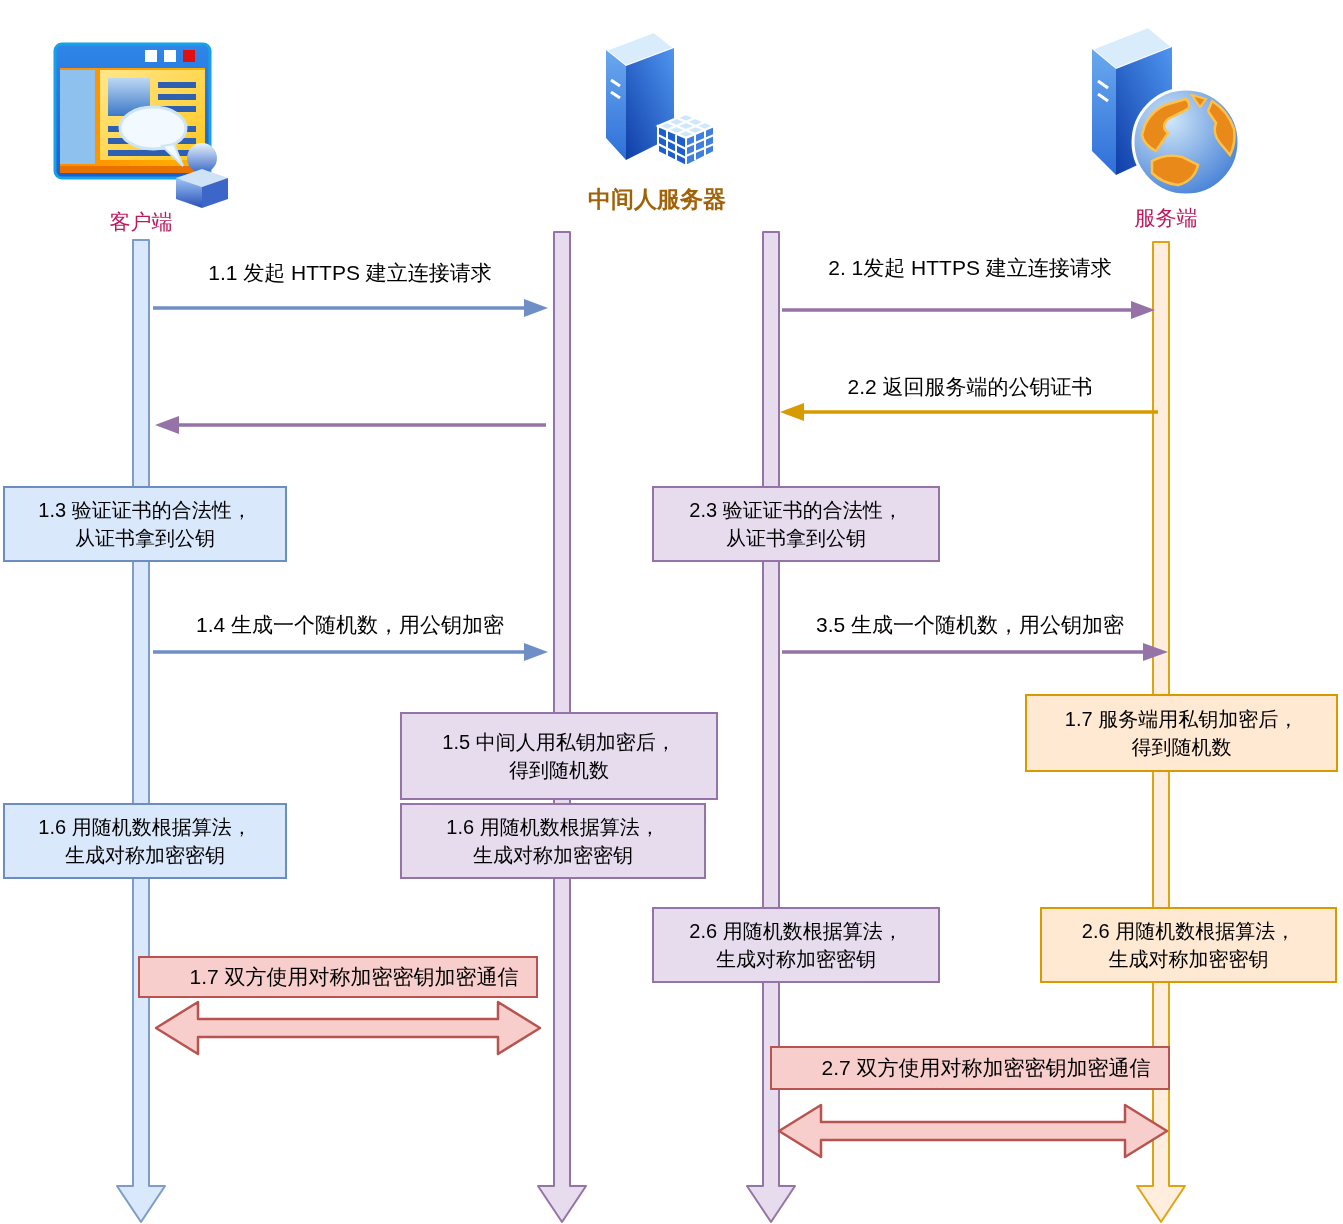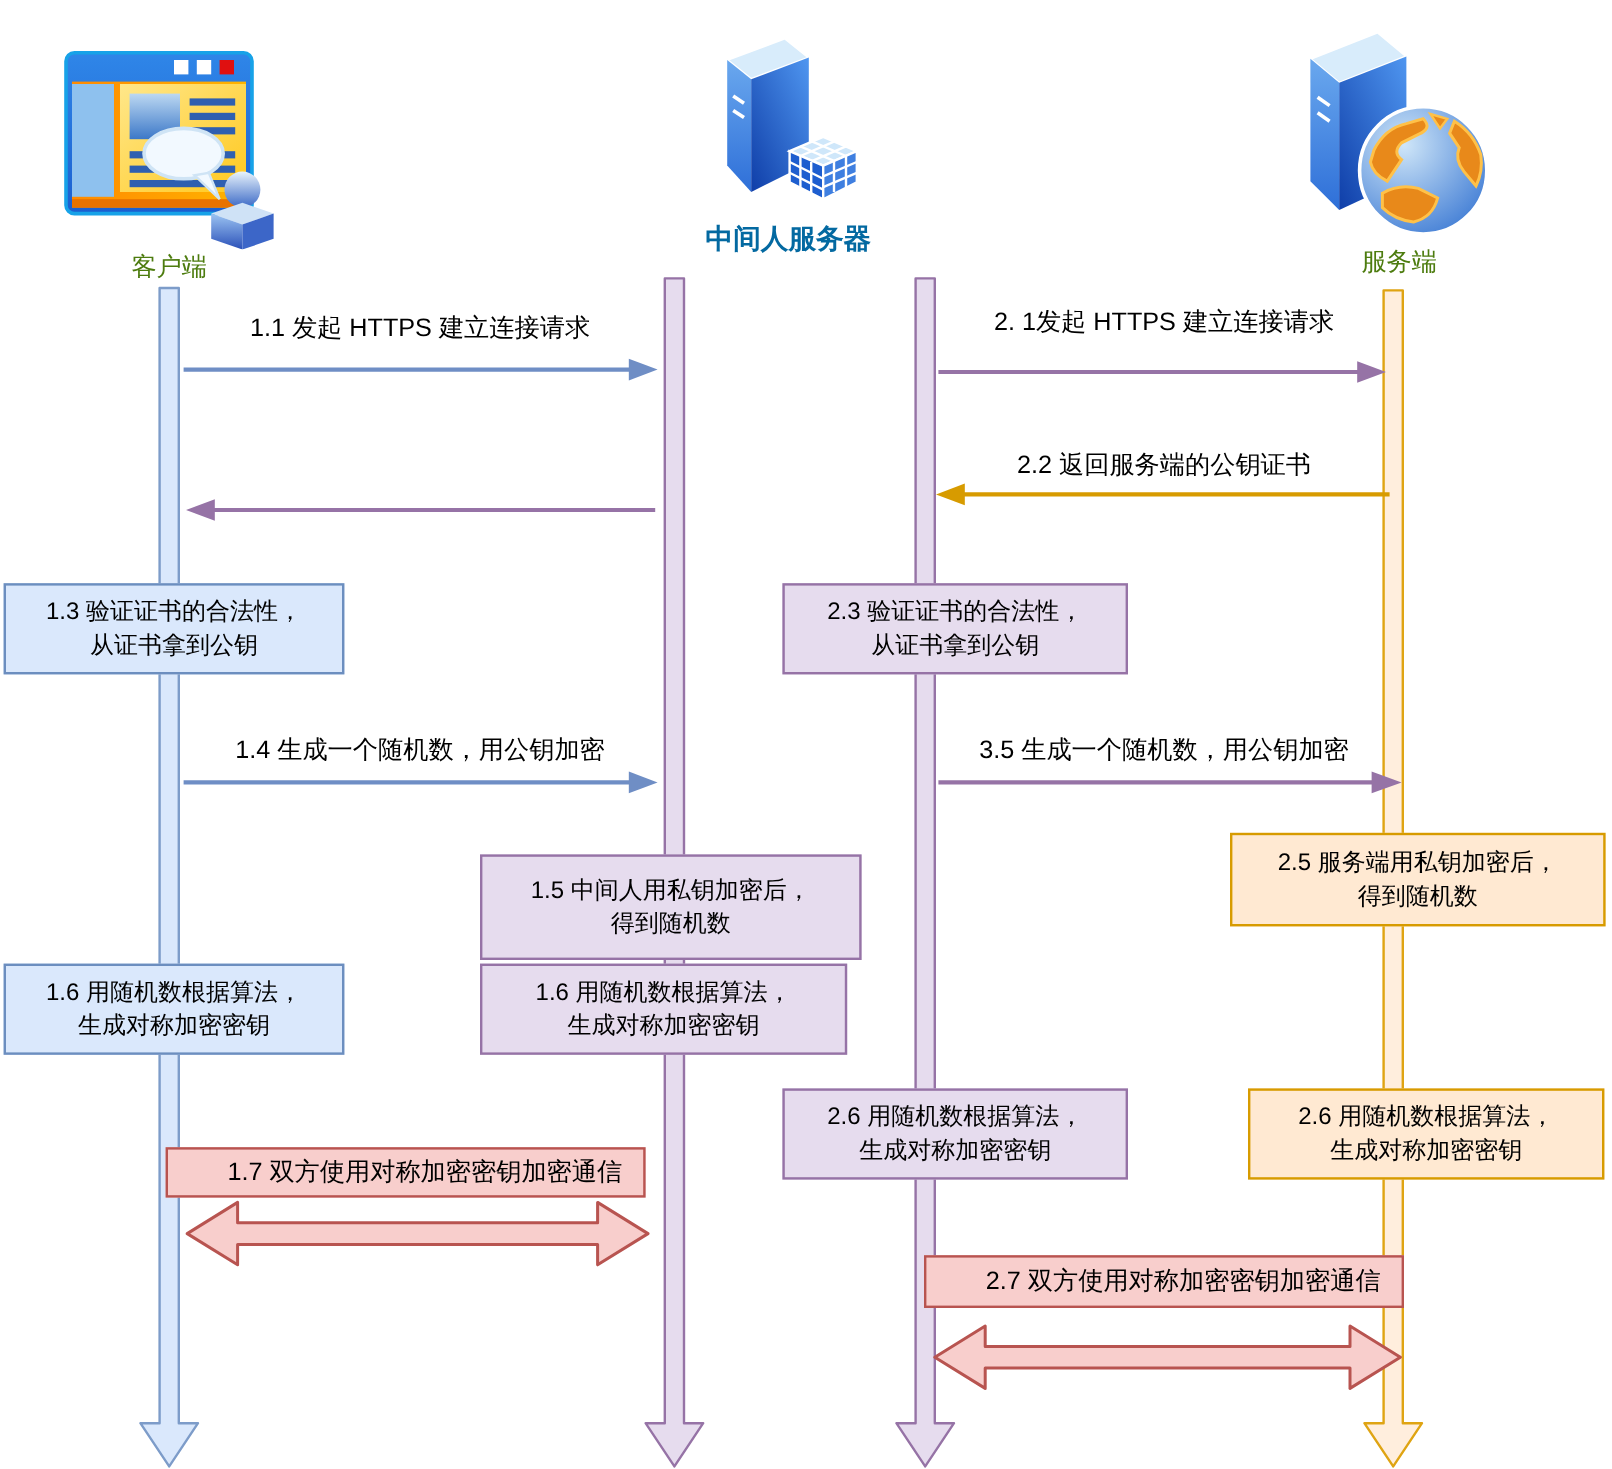--- a/index.html
+++ b/index.html
@@ -1,21 +1,21 @@
 <!DOCTYPE html>
 <html><head>
 <meta charset="utf-8">
 <style>
   html,body { margin:0; padding:0; background:#ffffff; }
   body { font-family:"Liberation Sans","DejaVu Sans",sans-serif; color:#000; }
   .canvas { position:relative; width:1343px; height:1224px; background:#fff; overflow:hidden; }
   .layer  { position:absolute; left:0; top:0; width:1343px; height:1224px; }
 
-  .actor-label { position:absolute; text-align:center; font-size:21px; color:#4d7c0f; }
-  .actor-label.red { color:#0369a1; font-weight:bold; font-size:23px; }
+  .actor-label { position:absolute; text-align:center; font-size:21px; color:#be185d; }
+  .actor-label.red { color:#a16207; font-weight:bold; font-size:23px; }
 
   .msg-label { position:absolute; text-align:center; font-size:21px; color:#000; white-space:nowrap; }
 
   .box { position:absolute; display:flex; flex-direction:column; justify-content:center;
          align-items:center; text-align:center; font-size:20px; line-height:1.4;
          border:2px solid; box-sizing:border-box; }
   .box-blue   { background:#dae8fc; border-color:#6c8ebf; }
   .box-purple { background:#e6dcee; border-color:#9673a6; }
   .box-orange { background:#ffe9d2; border-color:#d79b00; }
   .box-pink   { background:#f8cecc; border-color:#b85450; font-size:21px;padding-left:32px; }
@@ -197,21 +197,21 @@
   </div>
   <div class="box box-purple" style="left:652px; top:486px; width:288px; height:76px;">
     <span>2.3 验证证书的合法性，</span>
     <span>从证书拿到公钥</span>
   </div>
   <div class="box box-purple" style="left:400px; top:712px; width:318px; height:88px;">
     <span>1.5 中间人用私钥加密后，</span>
     <span>得到随机数</span>
   </div>
   <div class="box box-orange" style="left:1025px; top:694px; width:313px; height:78px;">
-    <span>2.5 服务端用私钥加密后，</span>
+    <span>1.7 服务端用私钥加密后，</span>
     <span>得到随机数</span>
   </div>
   <div class="box box-blue" style="left:3px; top:803px; width:284px; height:76px;">
     <span>1.6 用随机数根据算法，</span>
     <span>生成对称加密密钥</span>
   </div>
   <div class="box box-purple" style="left:400px; top:803px; width:306px; height:76px;">
     <span>1.6 用随机数根据算法，</span>
     <span>生成对称加密密钥</span>
   </div>

